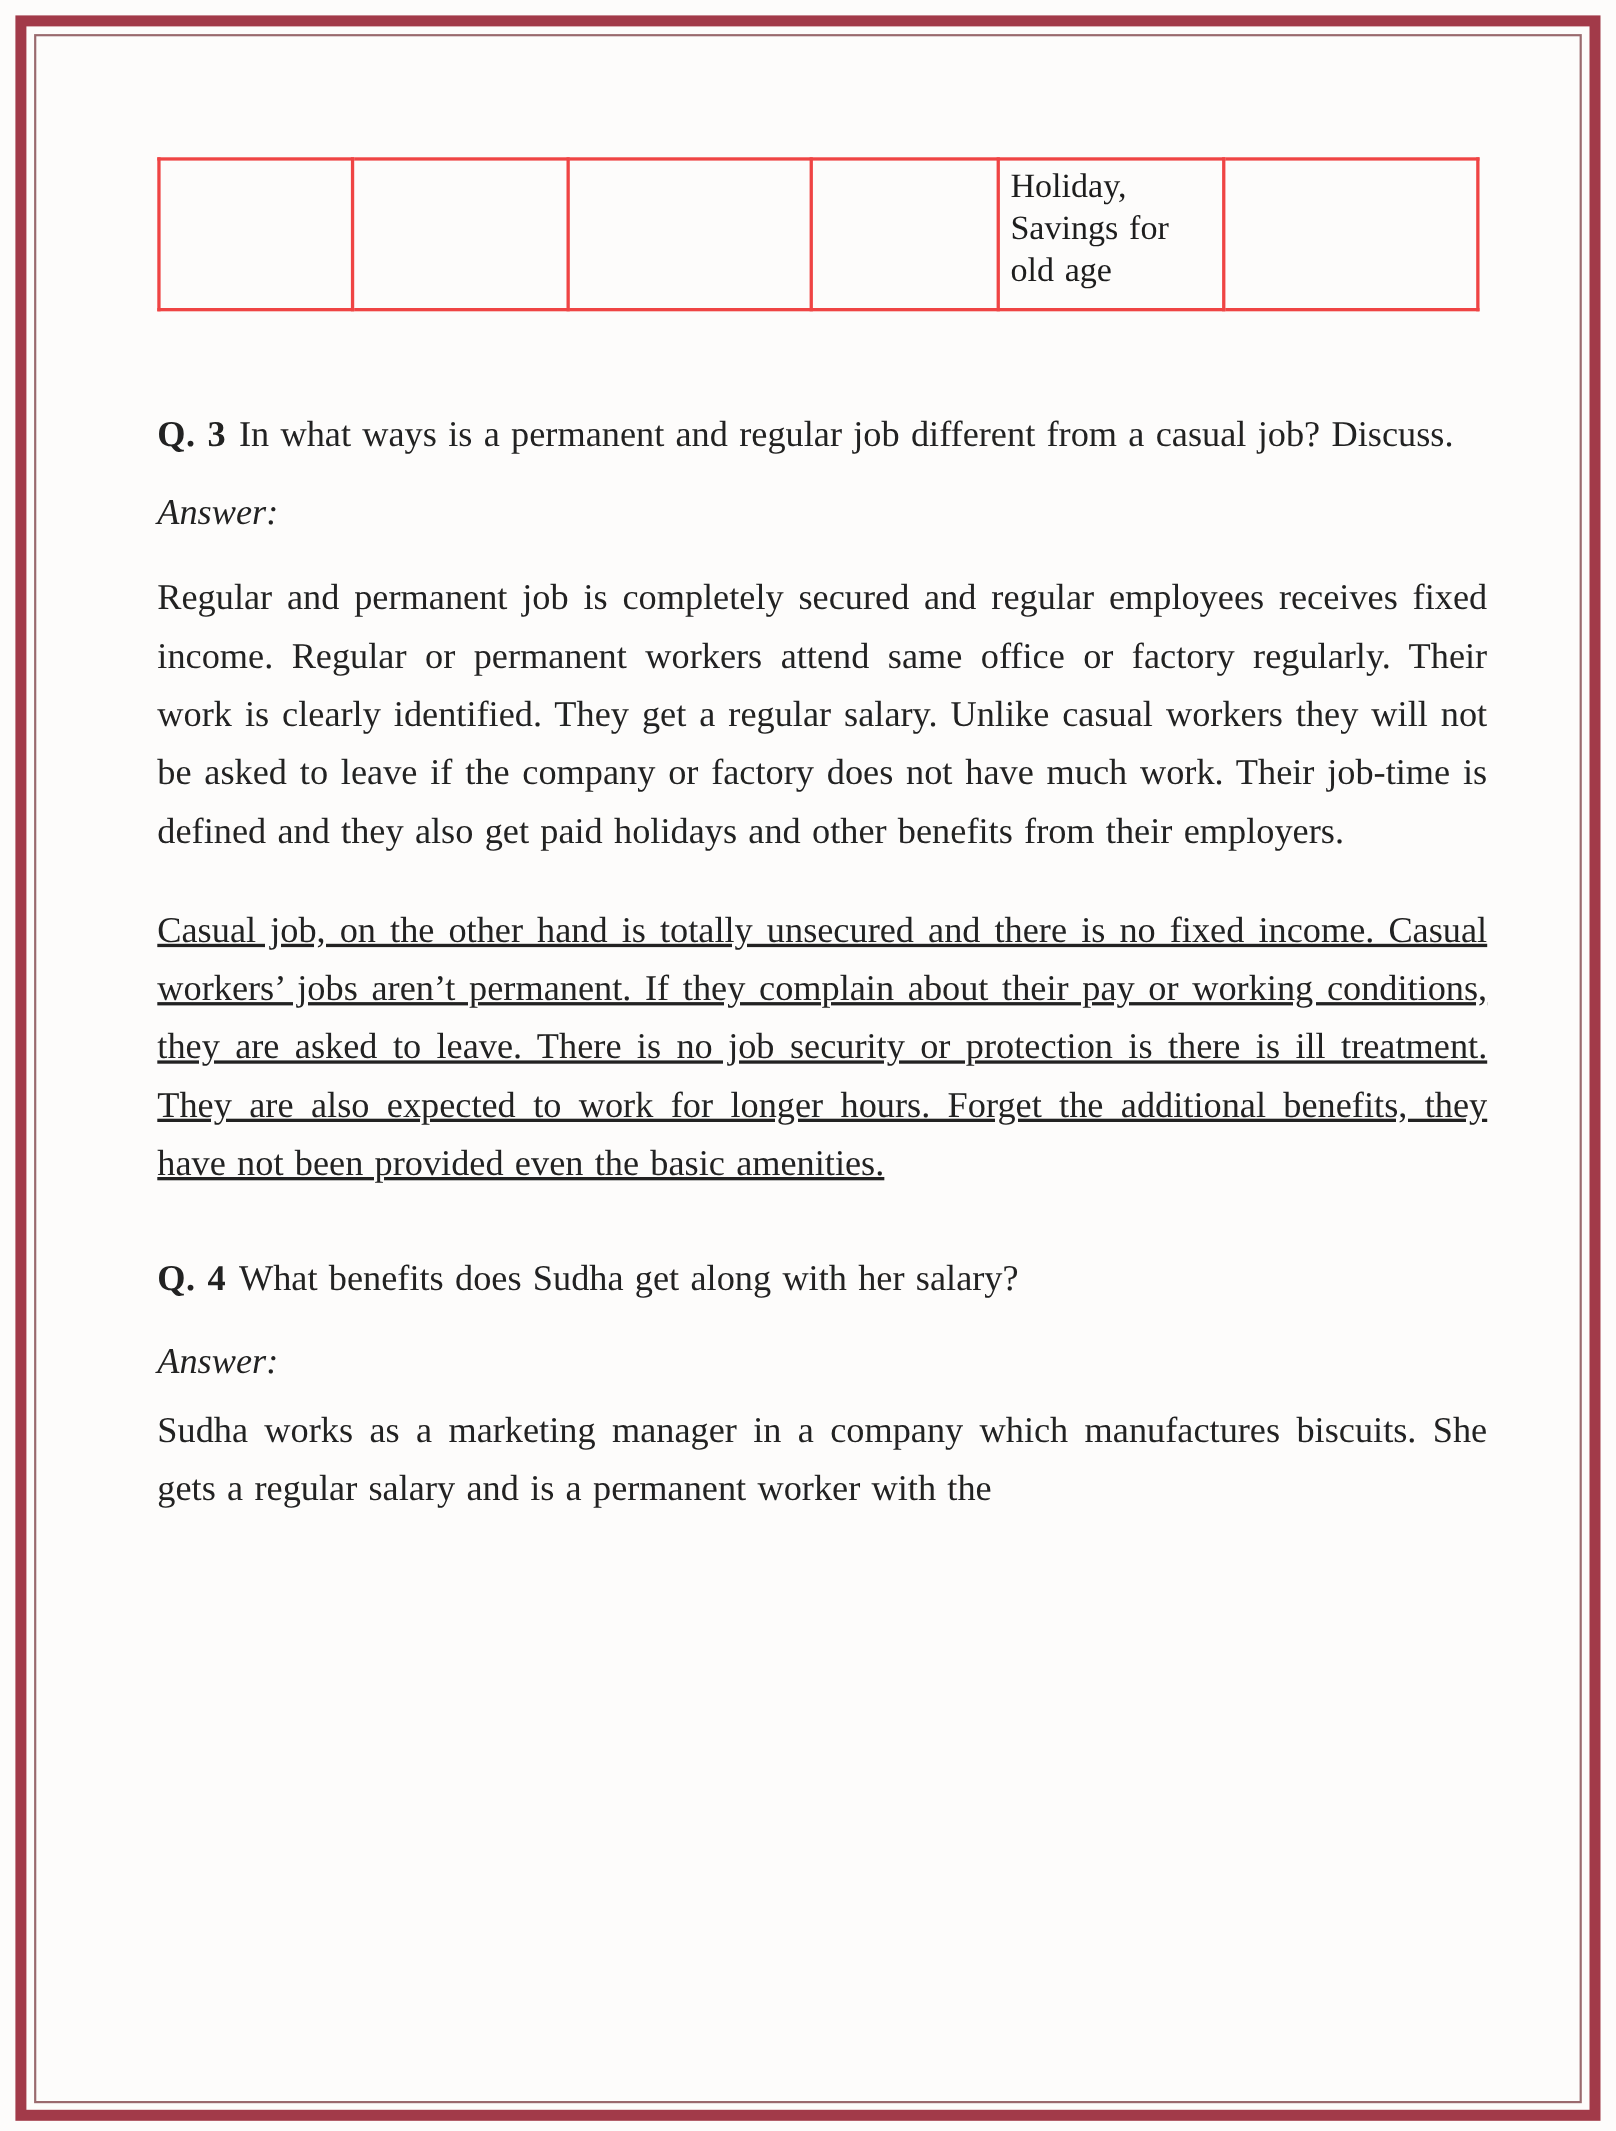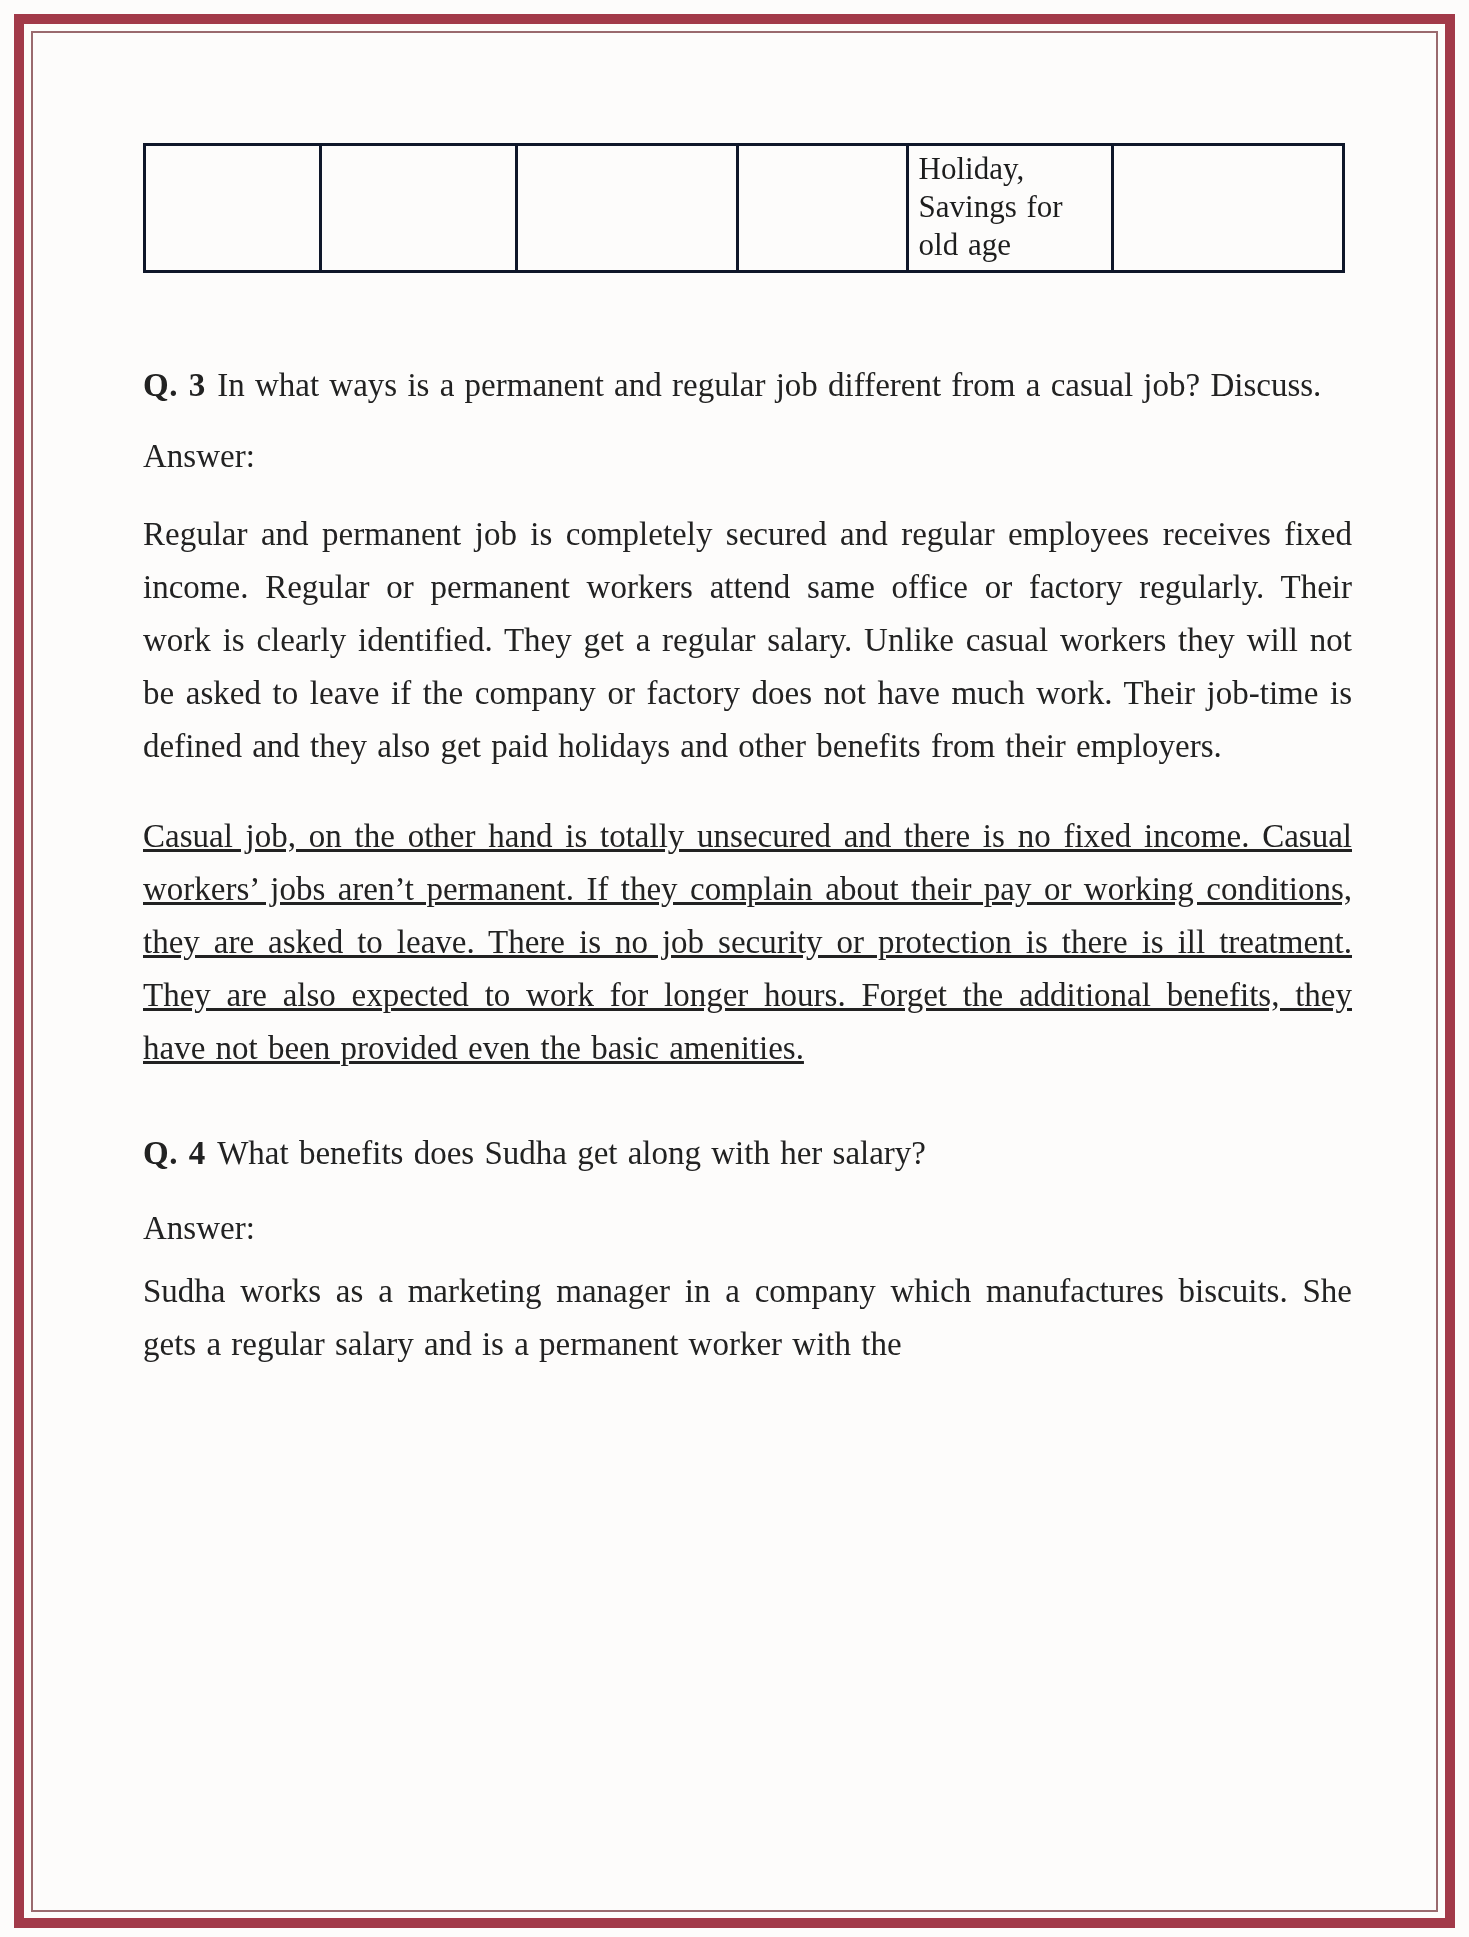--- a/index.html
+++ b/index.html
@@ -36,24 +36,24 @@
     width: 1209px;
   }
   
   table.doc-table {
     border-collapse: collapse;
     table-layout: fixed;
     width: 1202px;
     margin-top: 143px;
   }
   table.doc-table td {
-    border: 3px solid #0f172a;
+    border: 3px solid #ef4444;
     height: 118px;
     vertical-align: top;
-    padding: 4px 10px 2px 10px;
+    padding: 4px 10px 12px 10px;
     font-size: 31px;
     line-height: 38px;
     color: #1d1d1d;
     word-spacing: 2px;
   }
   .body-text {
     font-size: 33px;
     line-height: 53px;
     text-align: justify;
     word-spacing: 2px;
@@ -61,21 +61,21 @@
   }
   .intro-para   { margin-top: 71px; }
   .q-heading    { margin-top: 86px; }
   .q-heading.q4 { margin-top: 52px; }
   .q-label {
     font-weight: bold;
     margin-right: 0.35em;
     letter-spacing: 0.5px;
     margin-top: 32px;
   }
-  .answer-label { margin-top: 18px; text-align: left; }
+  .answer-label { margin-top: 18px; text-align: left; font-style: italic; }
   .answer-label.a2 { margin-top: 22px; }
   .ans-para-1 { margin-top: 25px; }
   .ans-para-2 { margin-top: 37px; text-decoration: underline; }
   .ans-para-3 { margin-top: 10px; }
 </style>
 </head>
 <body>
 
 <div class="frame-outer"></div>
 <div class="frame-inner"></div>

